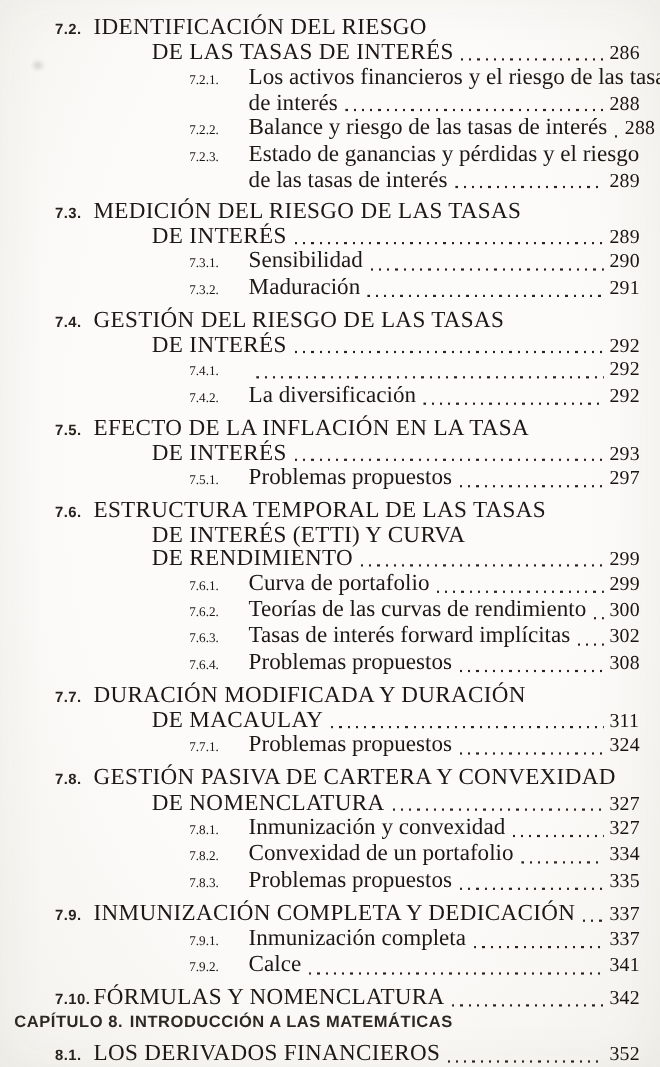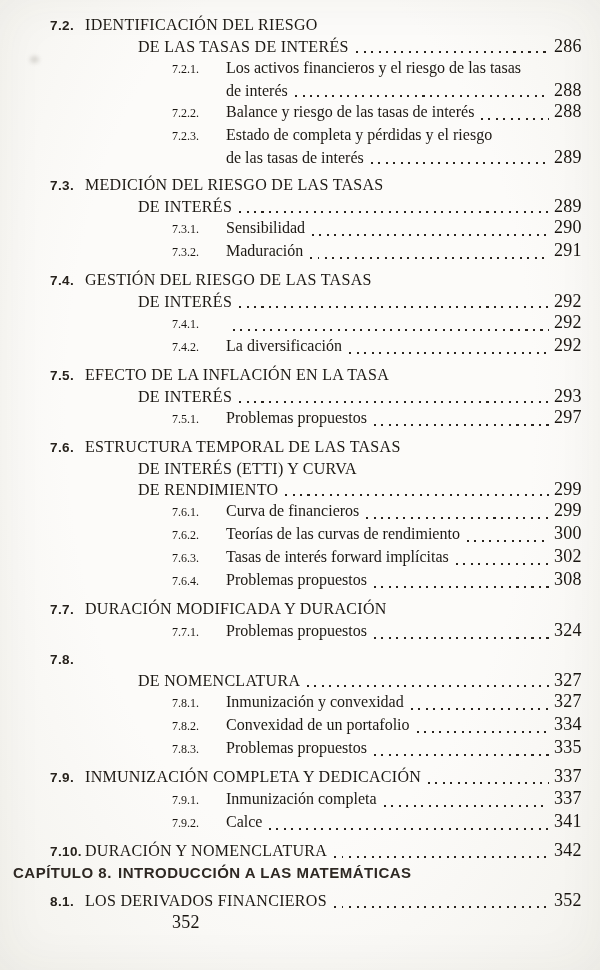--- a/index.html
+++ b/index.html
@@ -19,21 +19,21 @@
   .lvl1.cont{padding-left:138px}
   .lvl2{padding-left:172px}
   .lvl2.cont{padding-left:226px}
   .sec-start{margin-top:6px}
   .num{flex:0 0 auto}
   .num1{
     width:35px;font-family:"Liberation Sans",sans-serif;font-weight:bold;
     font-size:13.5px;letter-spacing:.4px;color:#27221c
   }
   .num2{width:54px;font-size:12px}
-  .txt{font-size:16px}
+  .txt{font-size:21px}
   .caps{letter-spacing:.3px}
   .leader{
     flex:1 1 auto;height:2px;align-self:flex-end;margin:0 5px 4px 7px;min-width:4px;
     background:repeating-linear-gradient(90deg,#2a241e 0 2px,transparent 2px 7.5px);
   }
   .pagenum{flex:0 0 36px;text-align:left;font-size:18px;letter-spacing:.2px;color:#18140f}
   .chaprow{
     display:flex;align-items:baseline;line-height:22px;white-space:nowrap;
     font-family:"Liberation Sans",sans-serif;font-weight:bold;
     font-size:15px;letter-spacing:.5px;color:#2e2823
@@ -74,21 +74,21 @@
         <span class="pagenum">288</span>
       </div>
       <div class="row lvl2">
         <span class="num num2">7.2.2.</span>
         <span class="txt">Balance y riesgo de las tasas de interés</span>
         <span class="leader"></span>
         <span class="pagenum">288</span>
       </div>
       <div class="row lvl2">
         <span class="num num2">7.2.3.</span>
-        <span class="txt">Estado de completa y pérdidas y el riesgo</span>
+        <span class="txt">Estado de ganancias y pérdidas y el riesgo</span>
       </div>
       <div class="row lvl2 cont">
         <span class="txt">de las tasas de interés</span>
         <span class="leader"></span>
         <span class="pagenum">289</span>
       </div>
       <div class="row lvl1 sec-start">
         <span class="num num1">7.3.</span>
         <span class="txt caps">MEDICIÓN DEL RIESGO DE LAS TASAS</span>
       </div>
@@ -151,21 +151,21 @@
       <div class="row lvl1 cont">
         <span class="txt caps">DE INTERÉS (ETTI) Y CURVA</span>
       </div>
       <div class="row lvl1 cont">
         <span class="txt caps">DE RENDIMIENTO</span>
         <span class="leader"></span>
         <span class="pagenum">299</span>
       </div>
       <div class="row lvl2">
         <span class="num num2">7.6.1.</span>
-        <span class="txt">Curva de financieros</span>
+        <span class="txt">Curva de portafolio</span>
         <span class="leader"></span>
         <span class="pagenum">299</span>
       </div>
       <div class="row lvl2">
         <span class="num num2">7.6.2.</span>
         <span class="txt">Teorías de las curvas de rendimiento</span>
         <span class="leader"></span>
         <span class="pagenum">300</span>
       </div>
       <div class="row lvl2">
@@ -177,28 +177,34 @@
       <div class="row lvl2">
         <span class="num num2">7.6.4.</span>
         <span class="txt">Problemas propuestos</span>
         <span class="leader"></span>
         <span class="pagenum">308</span>
       </div>
       <div class="row lvl1 sec-start">
         <span class="num num1">7.7.</span>
         <span class="txt caps">DURACIÓN MODIFICADA Y DURACIÓN</span>
       </div>
+      <div class="row lvl1 cont">
+        <span class="txt caps">DE MACAULAY</span>
+        <span class="leader"></span>
+        <span class="pagenum">311</span>
+      </div>
       <div class="row lvl2">
         <span class="num num2">7.7.1.</span>
         <span class="txt">Problemas propuestos</span>
         <span class="leader"></span>
         <span class="pagenum">324</span>
       </div>
       <div class="row lvl1 sec-start">
         <span class="num num1">7.8.</span>
+        <span class="txt caps">GESTIÓN PASIVA DE CARTERA Y CONVEXIDAD</span>
       </div>
       <div class="row lvl1 cont">
         <span class="txt caps">DE NOMENCLATURA</span>
         <span class="leader"></span>
         <span class="pagenum">327</span>
       </div>
       <div class="row lvl2">
         <span class="num num2">7.8.1.</span>
         <span class="txt">Inmunización y convexidad</span>
         <span class="leader"></span>
@@ -229,21 +235,21 @@
         <span class="pagenum">337</span>
       </div>
       <div class="row lvl2">
         <span class="num num2">7.9.2.</span>
         <span class="txt">Calce</span>
         <span class="leader"></span>
         <span class="pagenum">341</span>
       </div>
       <div class="row lvl1 sec-start">
         <span class="num num1">7.10.</span>
-        <span class="txt caps">DURACIÓN Y NOMENCLATURA</span>
+        <span class="txt caps">FÓRMULAS Y NOMENCLATURA</span>
         <span class="leader"></span>
         <span class="pagenum">342</span>
       </div>
       <div class="chaprow chap-start chaprow1">
         <span class="chap-label">CAPÍTULO 8.</span>
         <span class="chap-title">INTRODUCCIÓN A LAS MATEMÁTICAS</span>
       </div>
       <div class="row lvl1 sec-start">
         <span class="num num1">8.1.</span>
         <span class="txt caps">LOS DERIVADOS FINANCIEROS</span>

